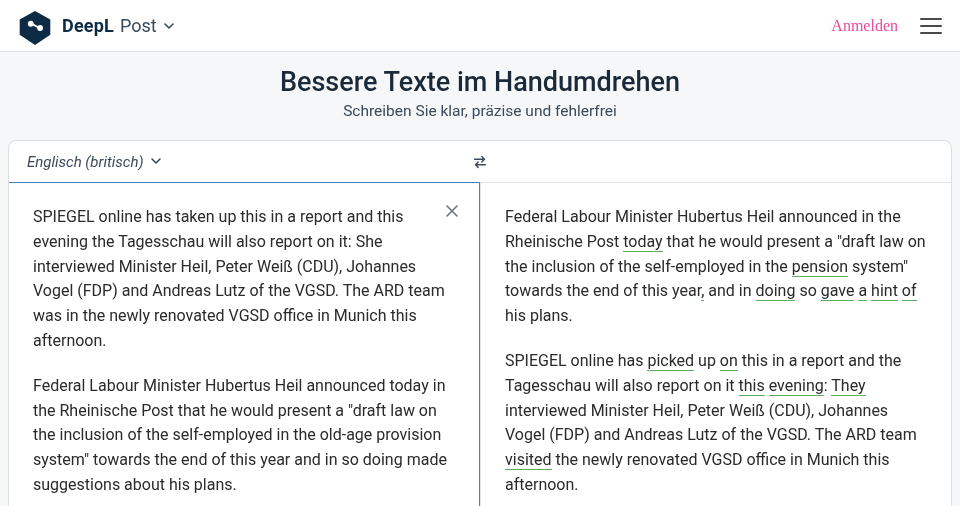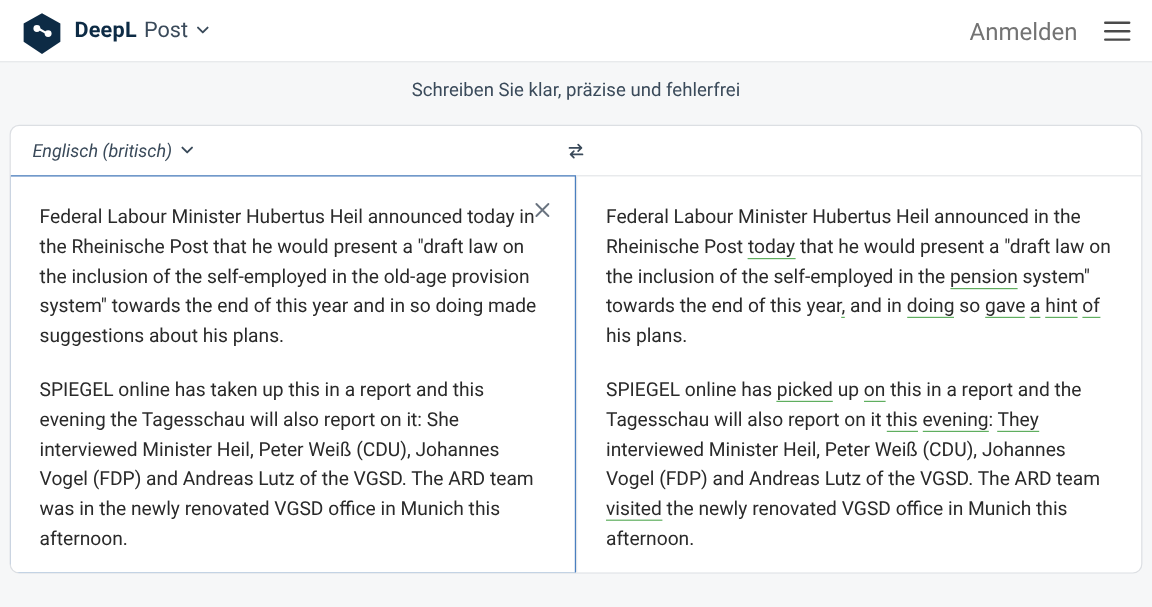--- a/index.html
+++ b/index.html
@@ -41,23 +41,24 @@
   }
   .logo-deepl { font-weight: 700; letter-spacing: 0.2px; }
   .logo-write { font-weight: 400; color: #3a4a5a; }
   .logo-chevron { display: inline-flex; align-items: center; color: #3a4a5a; }
   .header-right {
     display: flex;
     align-items: center;
     gap: 22px;
   }
   .login-link {
-    font-size: 20px;
-    color: #737373;
-    cursor: pointer;
+    font-size: 16px;
+    color: #ec4899;
+    cursor: pointer;
+    font-family: Liberation Serif, serif;
   }
   .hamburger {
     width: 22px;
     height: 16px;
     display: flex;
     flex-direction: column;
     justify-content: space-between;
     cursor: pointer;
   }
   .hamburger span {
@@ -185,20 +186,21 @@
     <span class="login-link">Anmelden</span>
     <span class="hamburger">
       <span></span>
         <span></span>
         <span></span>
     </span>
   </div>
 </div>
 
 <div class="hero">
+  <h1>Bessere Texte im Handumdrehen</h1>
   <p>Schreiben Sie klar, präzise und fehlerfrei</p>
 </div>
 
 <div class="card">
   <div class="toolbar">
     <div class="lang-selector">
       <span>Englisch (britisch)</span>
       <span class="chev-down">
         <svg viewBox="0 0 12 12">
             <path d="M2 4 L6 8 L10 4" fill="none" stroke="#3a4a5a" stroke-width="1.6" stroke-linecap="round" stroke-linejoin="round"></path>
@@ -214,22 +216,22 @@
   </div>
 
   <div class="panes">
 
     <div class="pane input">
       <span class="clear-btn">
         <svg viewBox="0 0 14 14" width="14" height="14">
             <path d="M2 2 L12 12 M12 2 L2 12" stroke="#6a7480" stroke-width="1.6" stroke-linecap="round"></path>
           </svg>
       </span>
+      <p>SPIEGEL online has taken up this in a report and this evening the Tagesschau will also report on it: She interviewed Minister Heil, Peter Weiß (CDU), Johannes Vogel (FDP) and Andreas Lutz of the VGSD. The ARD team was in the newly renovated VGSD office in Munich this afternoon.</p>
       <p>Federal Labour Minister Hubertus Heil announced today in the Rheinische Post that he would present a "draft law on the inclusion of the self-employed in the old-age provision system" towards the end of this year and in so doing made suggestions about his plans.</p>
-      <p>SPIEGEL online has taken up this in a report and this evening the Tagesschau will also report on it: She interviewed Minister Heil, Peter Weiß (CDU), Johannes Vogel (FDP) and Andreas Lutz of the VGSD. The ARD team was in the newly renovated VGSD office in Munich this afternoon.</p>
     </div>
 
     <div class="pane output">
       <p>
         <span>Federal Labour Minister Hubertus Heil announced in the Rheinische Post </span><span class="ul-green">today</span><span> that he would present a "draft law on the inclusion of the self-employed in the </span><span class="ul-green">pension</span><span> system" towards the end of this year</span><span class="ul-green">,</span><span> and in </span><span class="ul-green">doing</span><span> so </span><span class="ul-green">gave</span><span> </span><span class="ul-green">a</span><span> </span><span class="ul-green">hint</span><span> </span><span class="ul-green">of</span><span> his plans.</span>
       </p>
       <p>
         <span>SPIEGEL online has </span><span class="ul-green">picked</span><span> up </span><span class="ul-green">on</span><span> this in a report and the Tagesschau will also report on it </span><span class="ul-green">this</span><span> </span><span class="ul-green">evening</span><span>: </span><span class="ul-green">They</span><span> interviewed Minister Heil, Peter Weiß (CDU), Johannes Vogel (FDP) and Andreas Lutz of the VGSD. The ARD team </span><span class="ul-green">visited</span><span> the newly renovated VGSD office in Munich this afternoon.</span>
       </p>
     </div>

